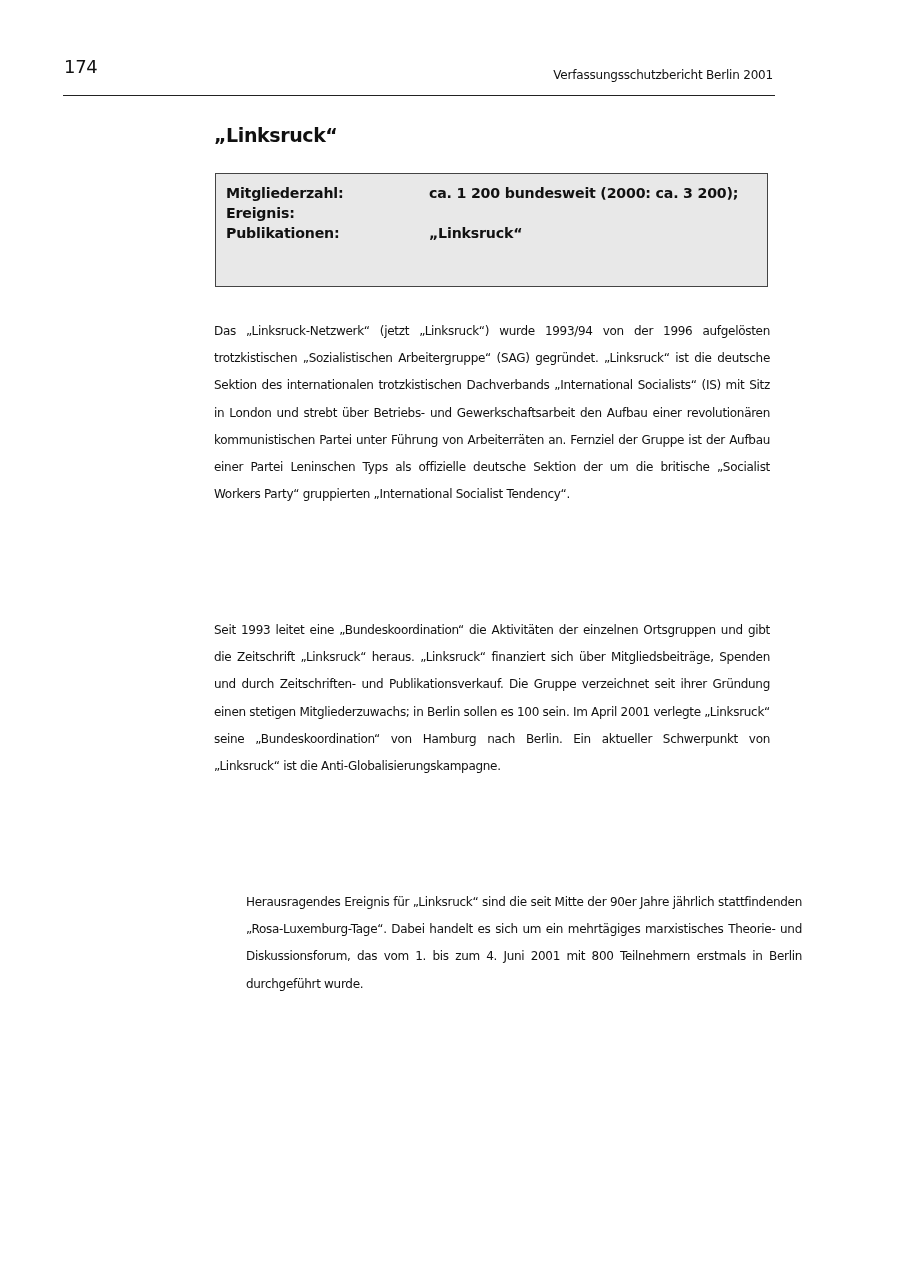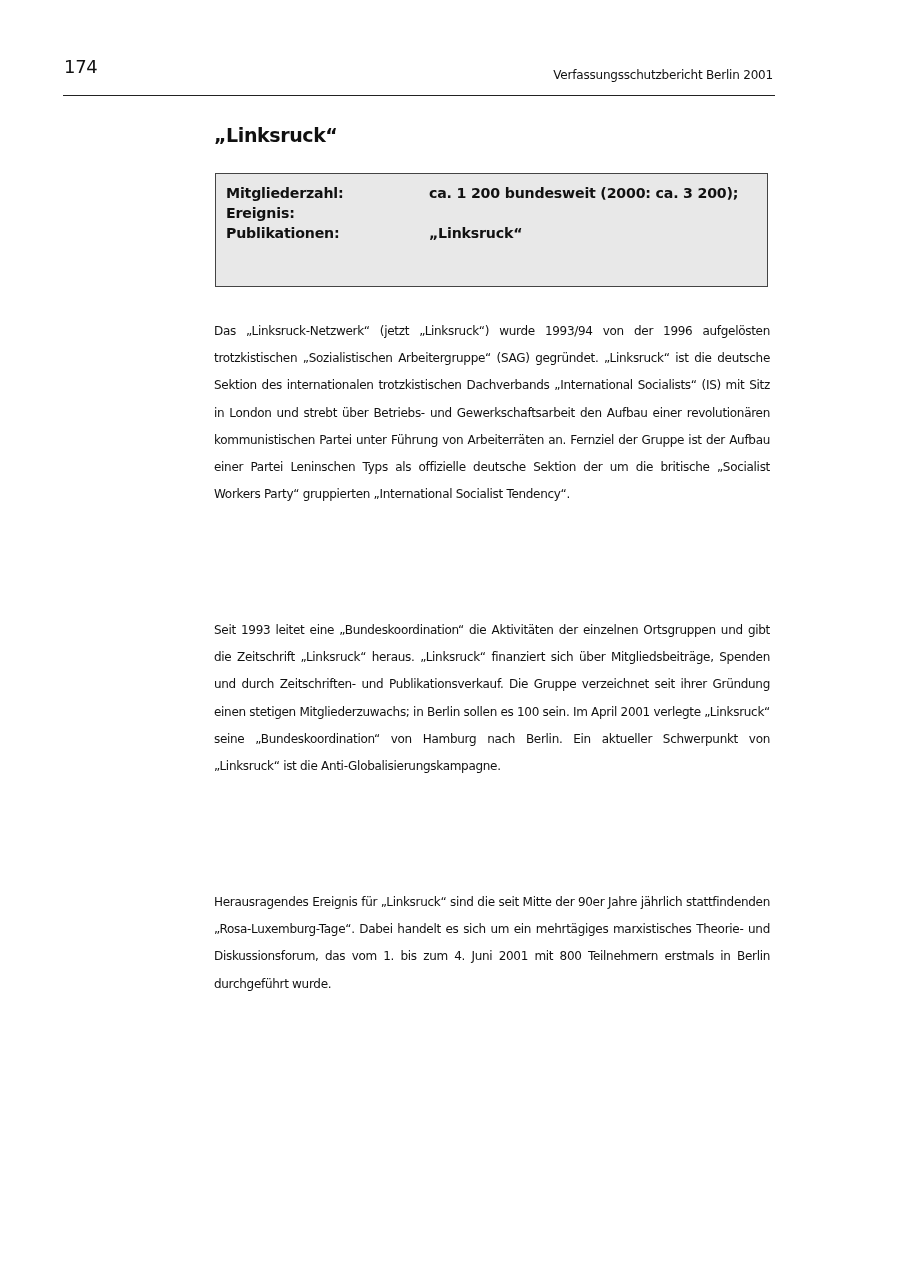--- a/index.html
+++ b/index.html
@@ -32,21 +32,21 @@
     .fact-row { display: flex; font-size: 14.2px; font-weight: bold; line-height: 20px; letter-spacing: -0.2px; }
     .fact-label { width: 203px; flex: none; }
     .fact-value { flex: 1; }
     .body-text {
       position: absolute; left: 214px; width: 556px; font-size: 12px;
       line-height: 27.2px; text-align: justify; letter-spacing: -0.3px;
     }
     .body-text p { margin: 0; }
     #p1 { top: 318px; }
     #p2 { top: 617px; }
-    #p3 { top: 889px; }
+    #p3 { top: 889px; margin-left: 32px; }
   </style>
 </head>
 <body>
 
 <div class="page-number">174</div>
 <div class="running-header">Verfassungsschutzbericht Berlin 2001</div>
 <div class="header-rule"></div>
 
 <div class="section-title">„Linksruck“</div>
 

